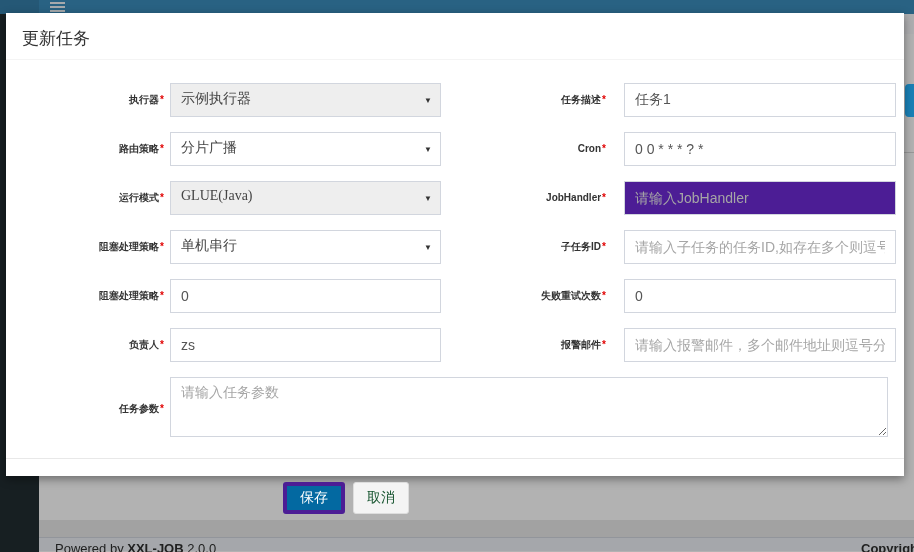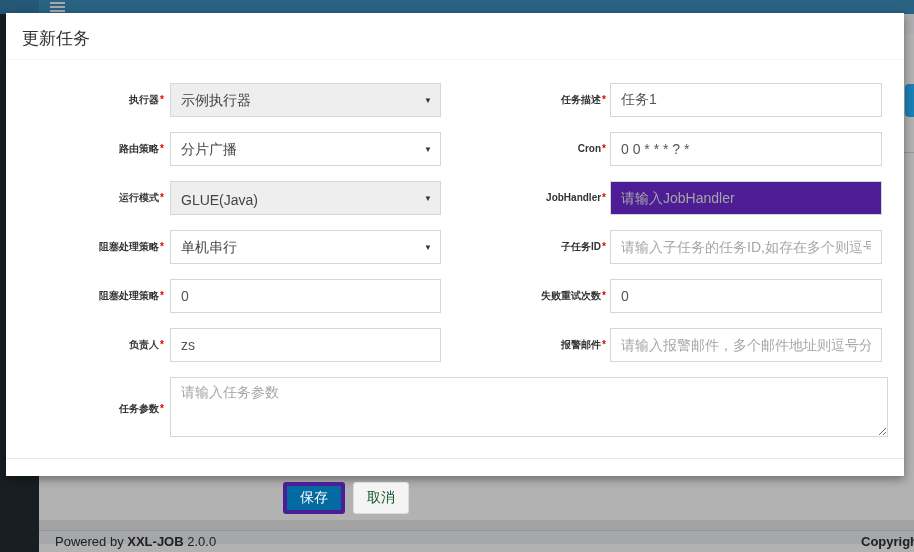--- a/index.html
+++ b/index.html
@@ -10,21 +10,21 @@
   .page { position:absolute; inset:0; }
   .topbar { position:absolute; left:0; top:0; width:914px; height:14px; background:#3c8dbc; }
   .logo-block { position:absolute; left:0; top:0; width:39px; height:14px; background:#367fa9; }
   .hamburger { position:absolute; left:50px; top:2px; width:16px; height:10px; cursor:pointer; }
   .hamburger i { display:block; width:15px; height:2px; background:#eef3f6; margin-bottom:2px; }
   .side-nav { position:absolute; left:0; top:14px; width:39px; height:538px; background:#222d32; }
   .content-bg { position:absolute; left:39px; top:14px; right:0; height:524px; background:#fff; }
   .content-band-a { position:absolute; left:39px; top:14px; right:0; height:20px; background:#f9fafc; }
   .content-band-b { position:absolute; left:39px; top:520px; right:0; height:18px; background:#e8e8e8; }
   .content-line { position:absolute; right:0; width:60px; height:1px; background:#d8d8d8; }
-  .page-footer { position:absolute; left:39px; bottom:8px; right:0; height:14px; background:#ecf0f5;
+  .page-footer { position:absolute; left:39px; bottom:1px; right:0; height:14px; background:#ecf0f5;
                  border-top:1px solid #d2d6de; font-size:13px; color:#2f2f2f; padding:3px 0 0 16px;
                  white-space:nowrap; }
   .page-footer b { font-weight:bold; }
   .copyright { position:absolute; left:822px; top:3px; font-weight:bold; white-space:nowrap; }
 
   
   .backdrop { position:absolute; inset:0; background:rgba(0,0,0,0.30); }
 
   
   .scroll-thumb { position:absolute; left:905px; top:84px; width:14px; height:33px;
@@ -36,29 +36,29 @@
   .modal-header { height:47px; border-bottom:1px solid #f4f4f4; padding:14px 16px 0 16px; }
   .modal-title { font-size:17px; color:#333; }
 
   .form { position:absolute; left:0; top:70px; width:898px; }
   .frow { display:flex; align-items:flex-start; margin-bottom:15px; height:34px; }
   .lbl { font-size:10px; font-weight:bold; color:#333; line-height:34px; text-align:right; }
   .lbl.c1 { width:158px; }
   .lbl.c2 { width:165px; }
   .req { color:#e10000; font-weight:bold; margin-left:1px; }
   .ctl1 { margin-left:6px; width:271px; }
-  .ctl2 { margin-left:4px; width:272px; }
+  .ctl2 { margin-left:18px; width:272px; }
 
   .tbox, .sbox, textarea {
     width:100%; height:34px; border:1px solid #d2d6de; background:#fff;
     font-size:14px; color:#555; padding:6px 10px; font-family:inherit; border-radius:0; outline:none;
   }
   .tbox::placeholder, textarea::placeholder { color:#a6a6a6; opacity:1; }
   .tbox:disabled { background:#4c1d95; color:#8a8a8a; }
-  .sbox { display:flex; align-items:flex-end; position:relative; cursor:pointer; color:#444; }
+  .sbox { display:flex; align-items:flex-start; position:relative; cursor:pointer; color:#444;font-family:Liberation Serif, serif; }
   .sbox.disabled { background:#eee; cursor:default; }
   .sbox .caret { position:absolute; right:8px; top:12px; font-size:8px; color:#333; }
 
   .trow { display:flex; align-items:center; }
   .trow textarea { height:60px; resize:both; overflow:auto; }
   .tctl { margin-left:6px; width:718px; }
 
   .modal-sep { position:absolute; left:0; top:445px; width:898px; height:1px; background:#e8e8e8; }
   .btn-row { position:absolute; left:241px; top:469px; display:flex; }
   .btn { font-size:14px; height:32px; padding:0 13px; border-radius:3px; cursor:pointer;

